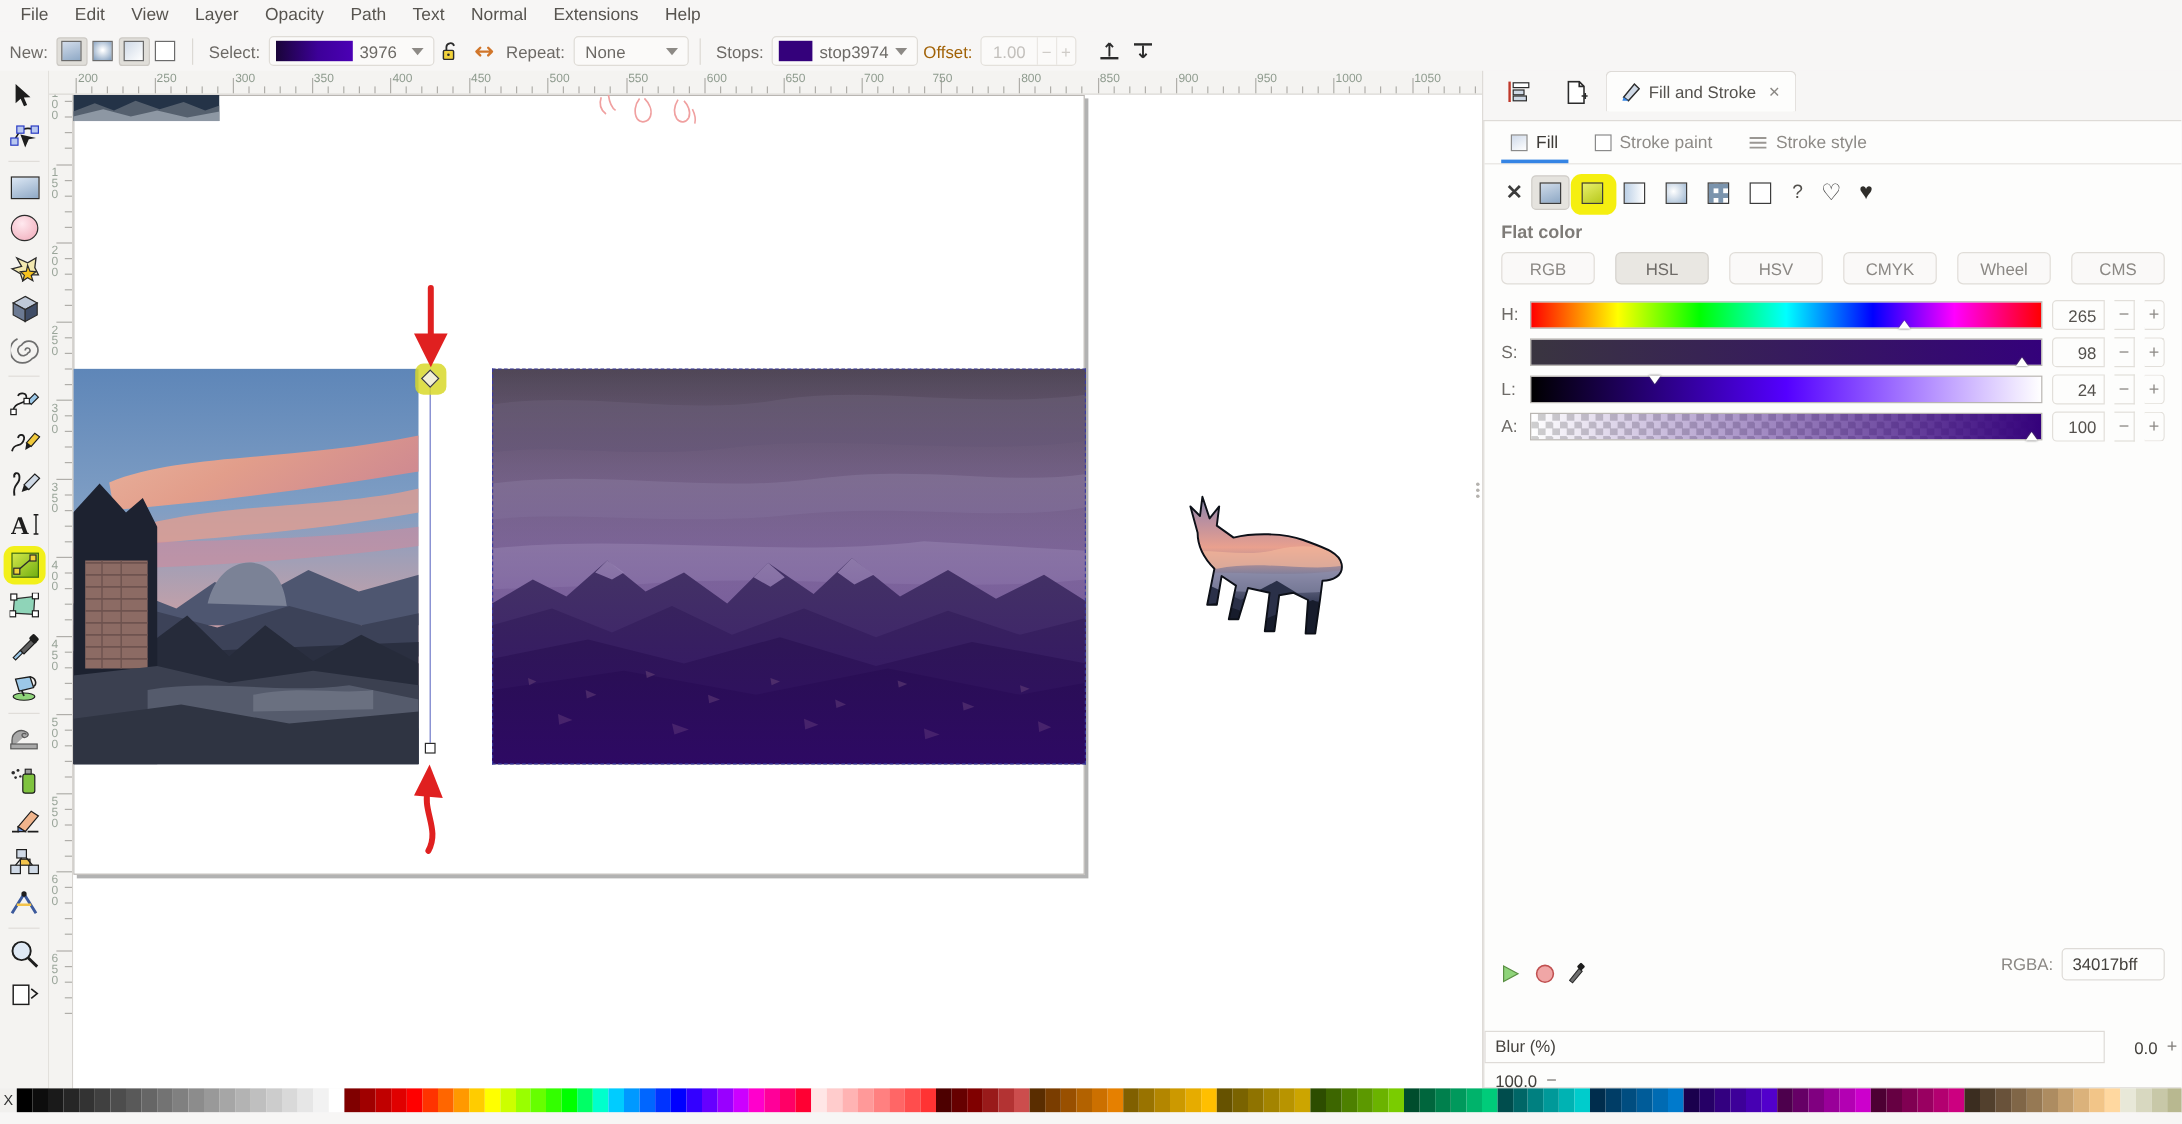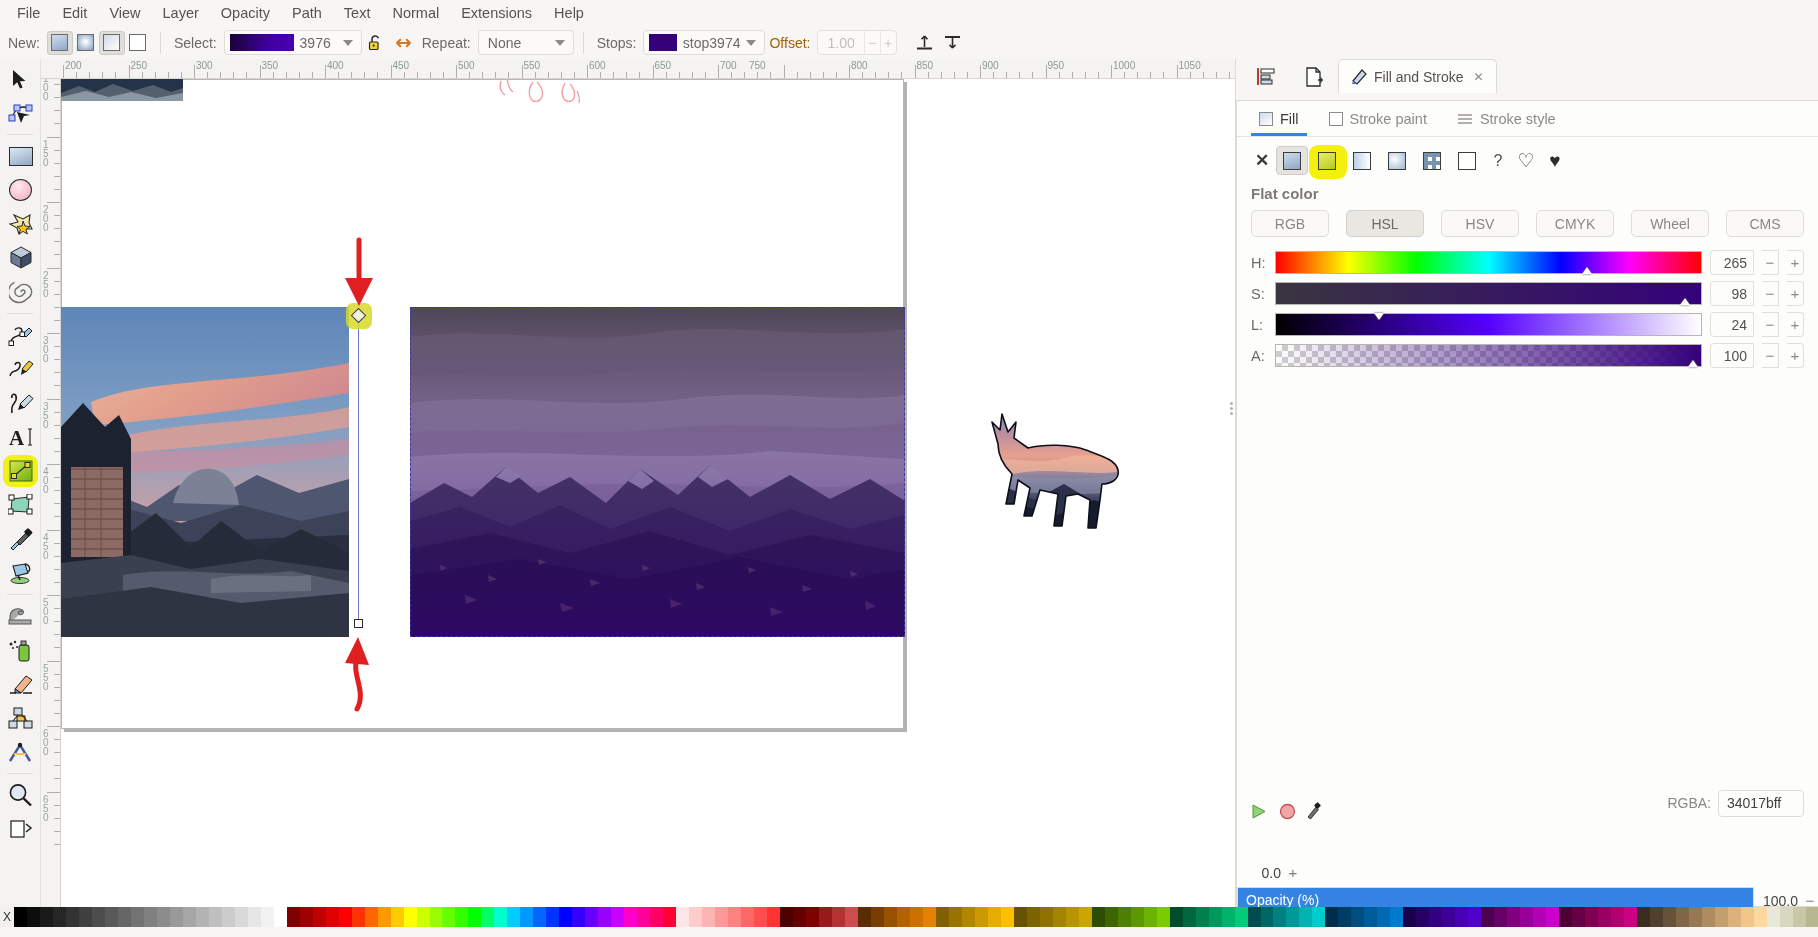--- a/index.html
+++ b/index.html
@@ -524,21 +524,21 @@
       <div class="tick" style="left: 637.7px; height: 6px;"></div>
       <div class="tick" style="left: 650.8px; height: 6px;"></div>
       <div class="tick" style="left: 663.9px; height: 6px;"></div>
       <div class="tick" style="left: 677px; height: 13px;"></div>
       <div class="rlab" style="left: 679px;">700</div>
       <div class="tick" style="left: 690.1px; height: 6px;"></div>
       <div class="tick" style="left: 703.2px; height: 6px;"></div>
       <div class="tick" style="left: 716.3px; height: 6px;"></div>
       <div class="tick" style="left: 729.4px; height: 6px;"></div>
       <div class="tick" style="left: 742.5px; height: 13px;"></div>
-      <div class="rlab" style="left: 708px;">750</div>
+      <div class="rlab" style="left: 736px;">750</div>
       <div class="tick" style="left: 755.6px; height: 6px;"></div>
       <div class="tick" style="left: 768.7px; height: 6px;"></div>
       <div class="tick" style="left: 781.8px; height: 6px;"></div>
       <div class="tick" style="left: 794.9px; height: 6px;"></div>
       <div class="tick" style="left: 808px; height: 13px;"></div>
       <div class="rlab" style="left: 810px;">800</div>
       <div class="tick" style="left: 821.1px; height: 6px;"></div>
       <div class="tick" style="left: 834.2px; height: 6px;"></div>
       <div class="tick" style="left: 847.3px; height: 6px;"></div>
       <div class="tick" style="left: 860.4px; height: 6px;"></div>
@@ -952,29 +952,29 @@
         </svg>
       </div>
 
       <div class="fillfoot">
         <span class="rgbalbl">RGBA:</span>
         <span class="rgbabox">34017bff</span>
       </div>
 
 
       <div class="slidebar" style="bottom:20px">
+        <span class="track">
+          <i class="fillp" style="width:0%"></i>
+          <span class="cap" style="color:#45423e">Blur (%)</span>
+        </span>
         <span class="num">0.0</span>
         <span class="plus">+</span>
       </div>
 
       <div class="slidebar" style="bottom:-8px">
-        <span class="track">
-          <i class="fillp" style="width:100%"></i>
-          <span class="cap" style="color:#ffffff">Opacity (%)</span>
-        </span>
         <span class="num">100.0</span>
         <span class="plus">−</span>
       </div>
 
     </div>
   </div>
 
   <div class="palette">
     <div class="noneX">X</div>
     <div class="pstrip" id="pstrip">

